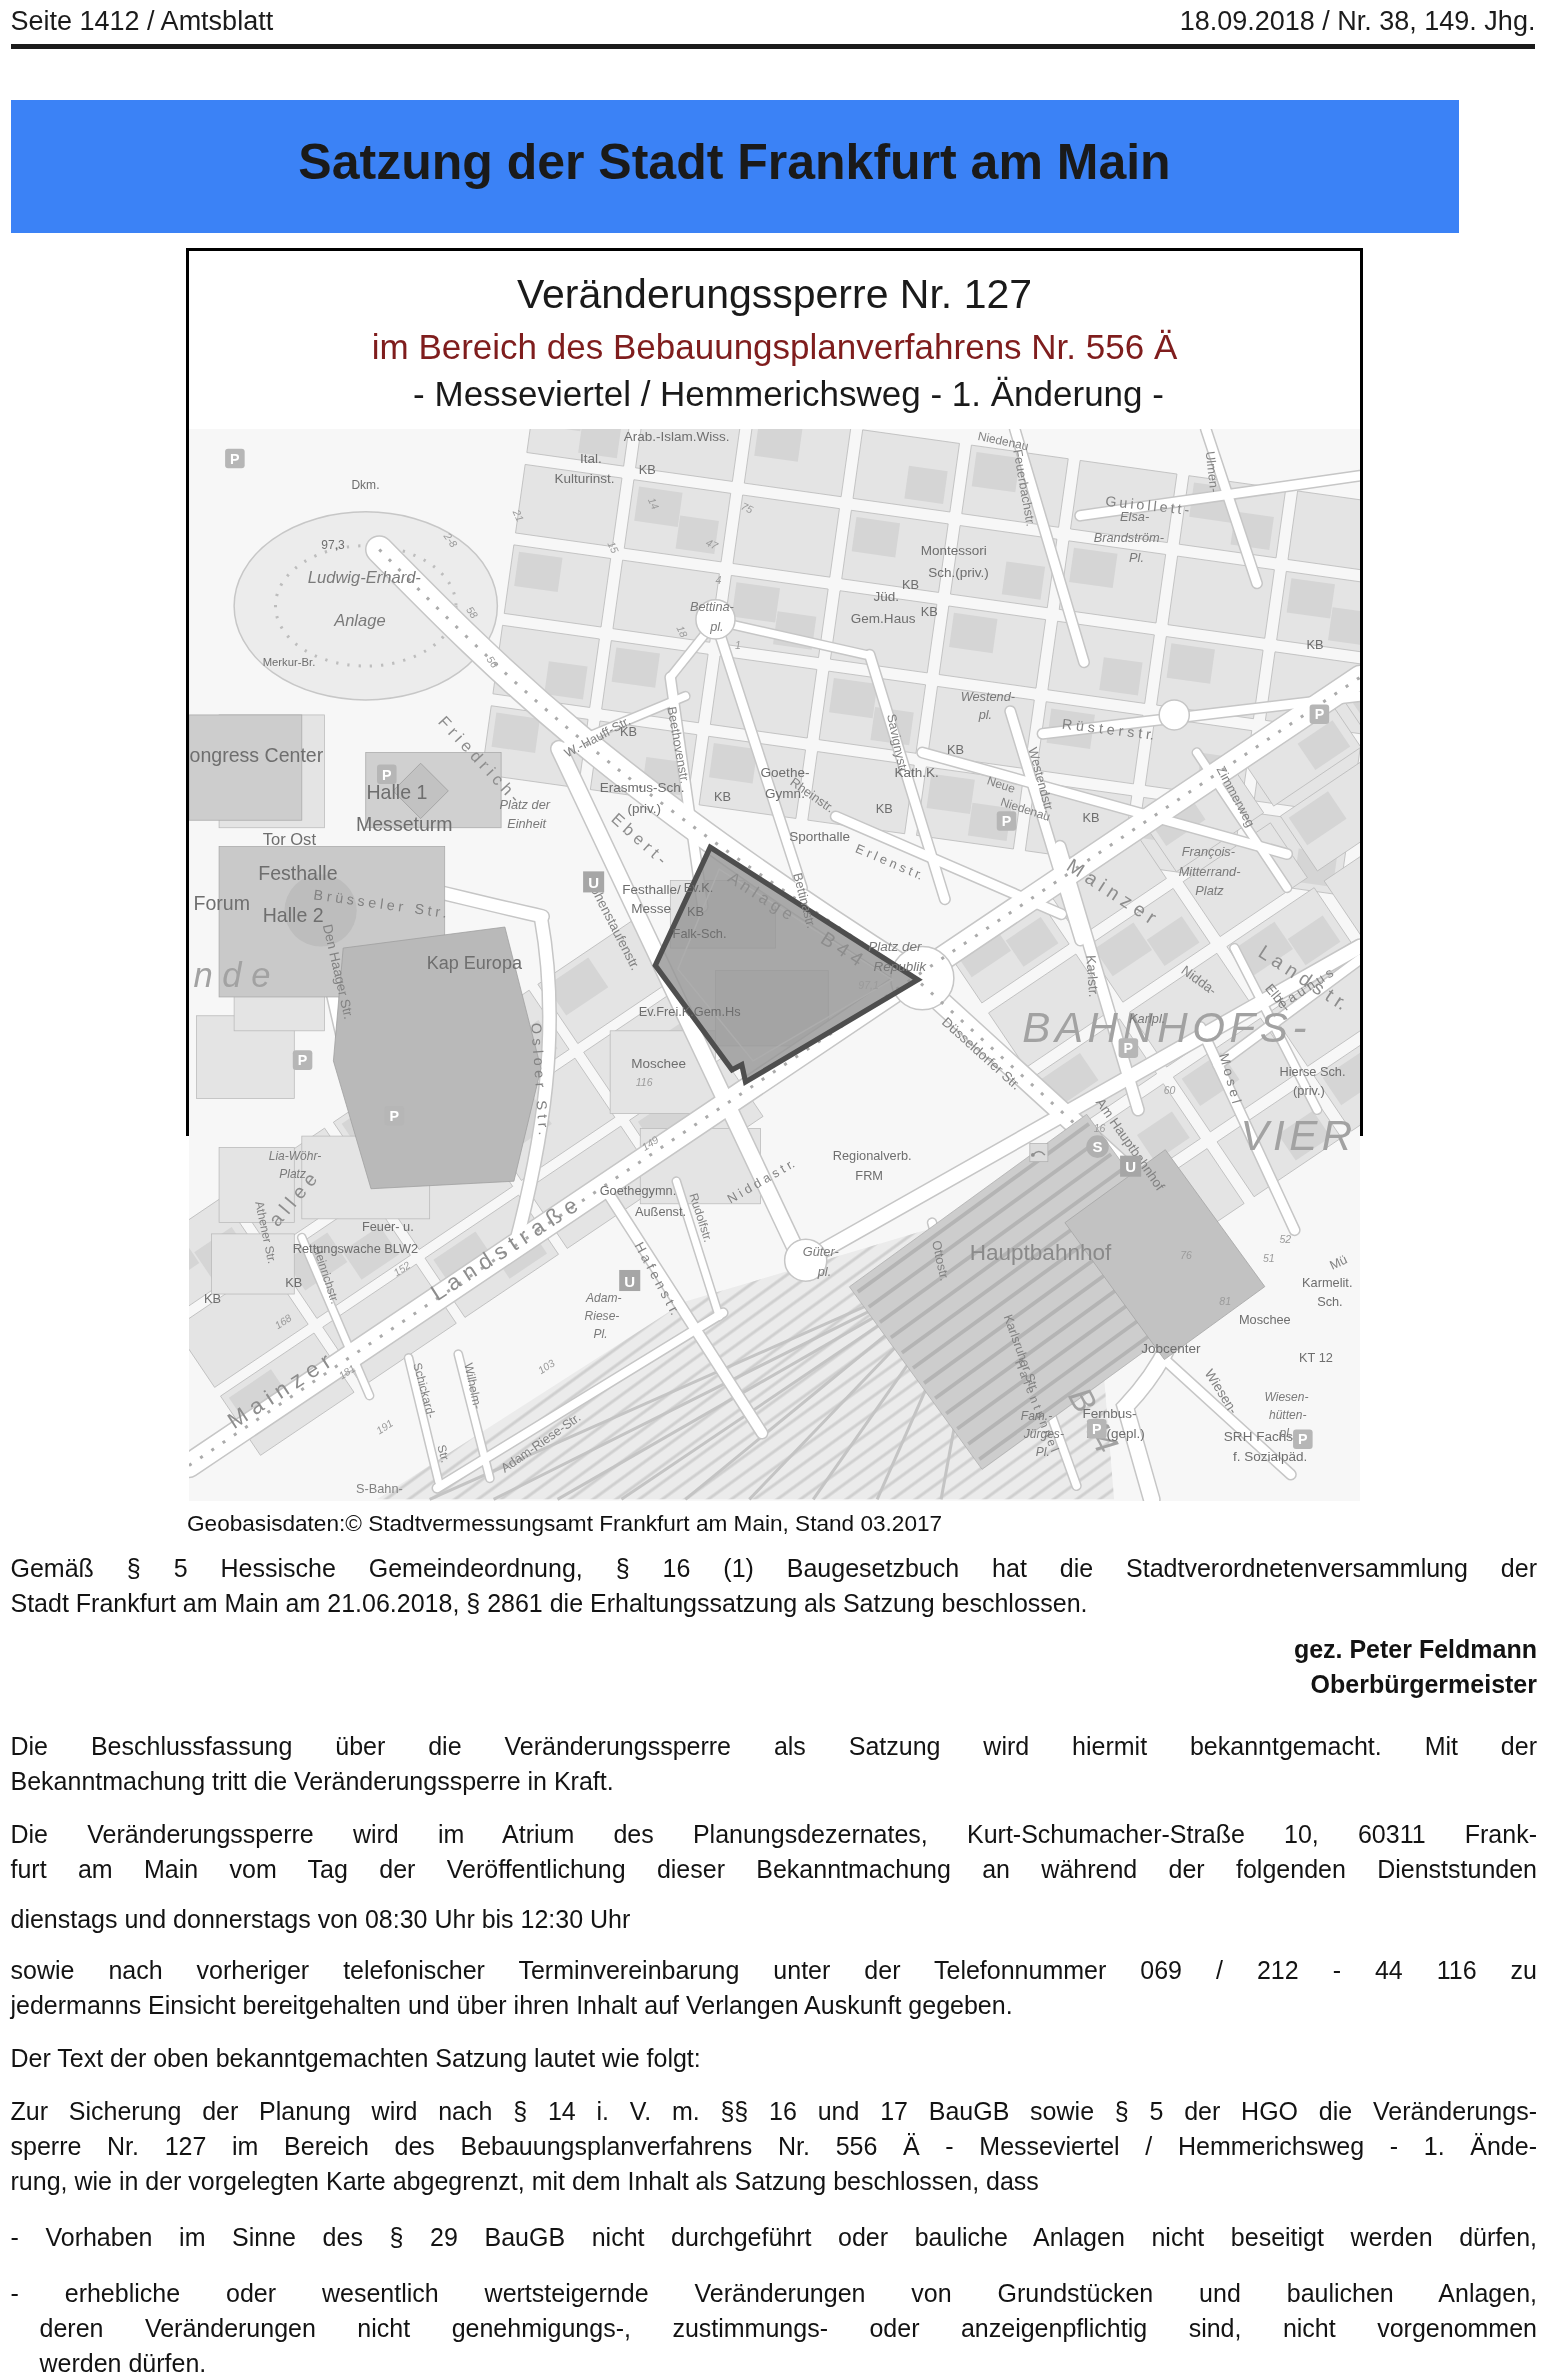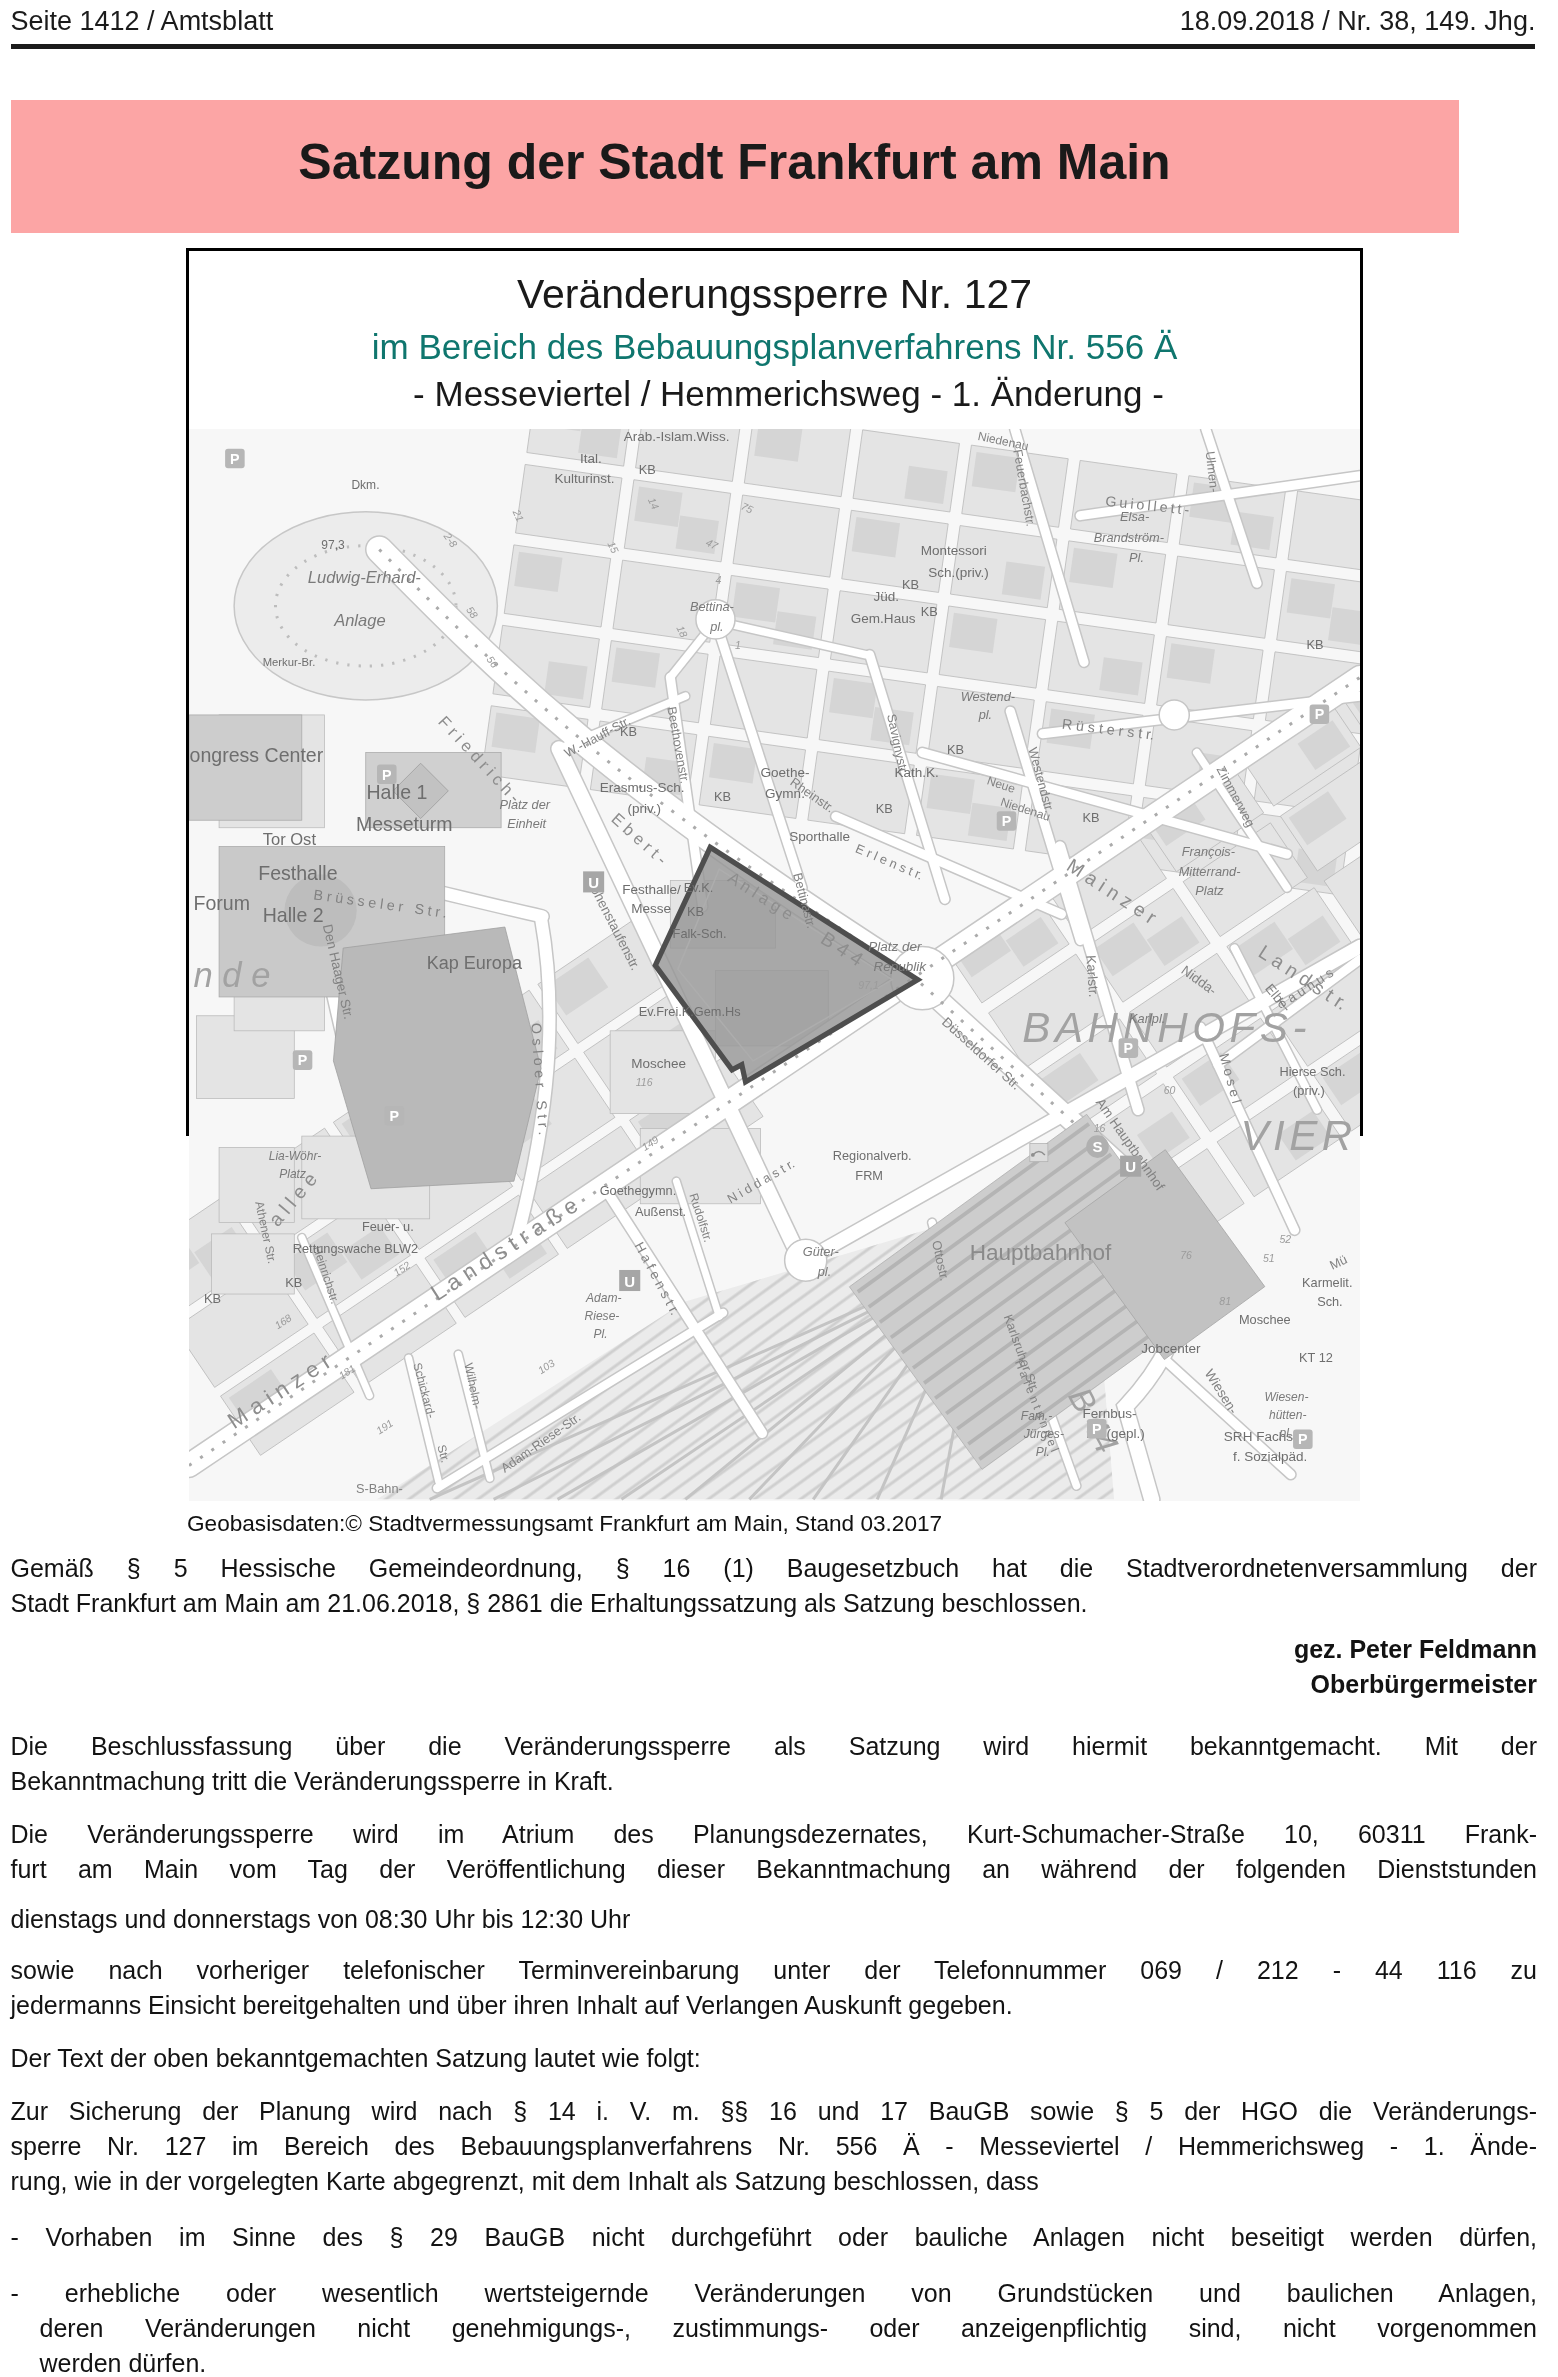--- a/index.html
+++ b/index.html
@@ -5,29 +5,29 @@
   html,body{margin:0;padding:0;background:#ffffff;}
   body{width:1558px;height:2377px;position:relative;overflow:hidden;
        font-family:"Liberation Sans","DejaVu Sans",sans-serif;color:#141414;}
   .page{position:absolute;inset:0;}
   
   .hdr{position:absolute;left:10.5px;right:22.6px;top:4.5px;height:39px;
        border-bottom:5.3px solid #1b1b1b;font-size:27px;color:#1b1b1b;}
   .hdr .l{position:absolute;left:0;top:1.5px;text-align:center;}
   .hdr .r{position:absolute;right:0;top:1.5px;}
   
-  .banner{position:absolute;left:10.5px;top:100px;width:1448px;height:133px;background:#fca5a5;}
+  .banner{position:absolute;left:10.5px;top:100px;width:1448px;height:133px;background:#3b82f6;}
   .banner .t{position:absolute;left:0;right:0;top:33px;text-align:center;
              font-size:50px;font-weight:bold;color:#1a1a1a;}
   
   .mapbox{position:absolute;left:186px;top:248px;width:1177px;height:888px;
           border:3px solid #000;box-sizing:border-box;background:#fff;}
   .mtitle{height:178px;text-align:center;}
   .mtitle .l1{padding-top:19.6px;font-size:41px;color:#1a1a1a;}
-  .mtitle .l2{padding-top:9px;font-size:35px;color:#0f766e;}
+  .mtitle .l2{padding-top:9px;font-size:35px;color:#7f1d1d;}
   .mtitle .l3{padding-top:7.5px;font-size:35px;color:#1a1a1a;padding-left:28px;}
   .mapwrap{position:absolute;left:0;top:178px;width:1171px;height:1072px;overflow:hidden;background:#f6f6f6;}
   svg{display:block;}
   
   text{font-family:"Liberation Sans","DejaVu Sans",sans-serif;}
   .ml-area{fill:#a2a2a2;font-style:italic;}
   .ml-bstreet{fill:#8d8d8d;}
   .ml-street{fill:#828282;}
   .ml-poi{fill:#6e6e6e;}
   .ml-poib{fill:#8a8a8a;}

